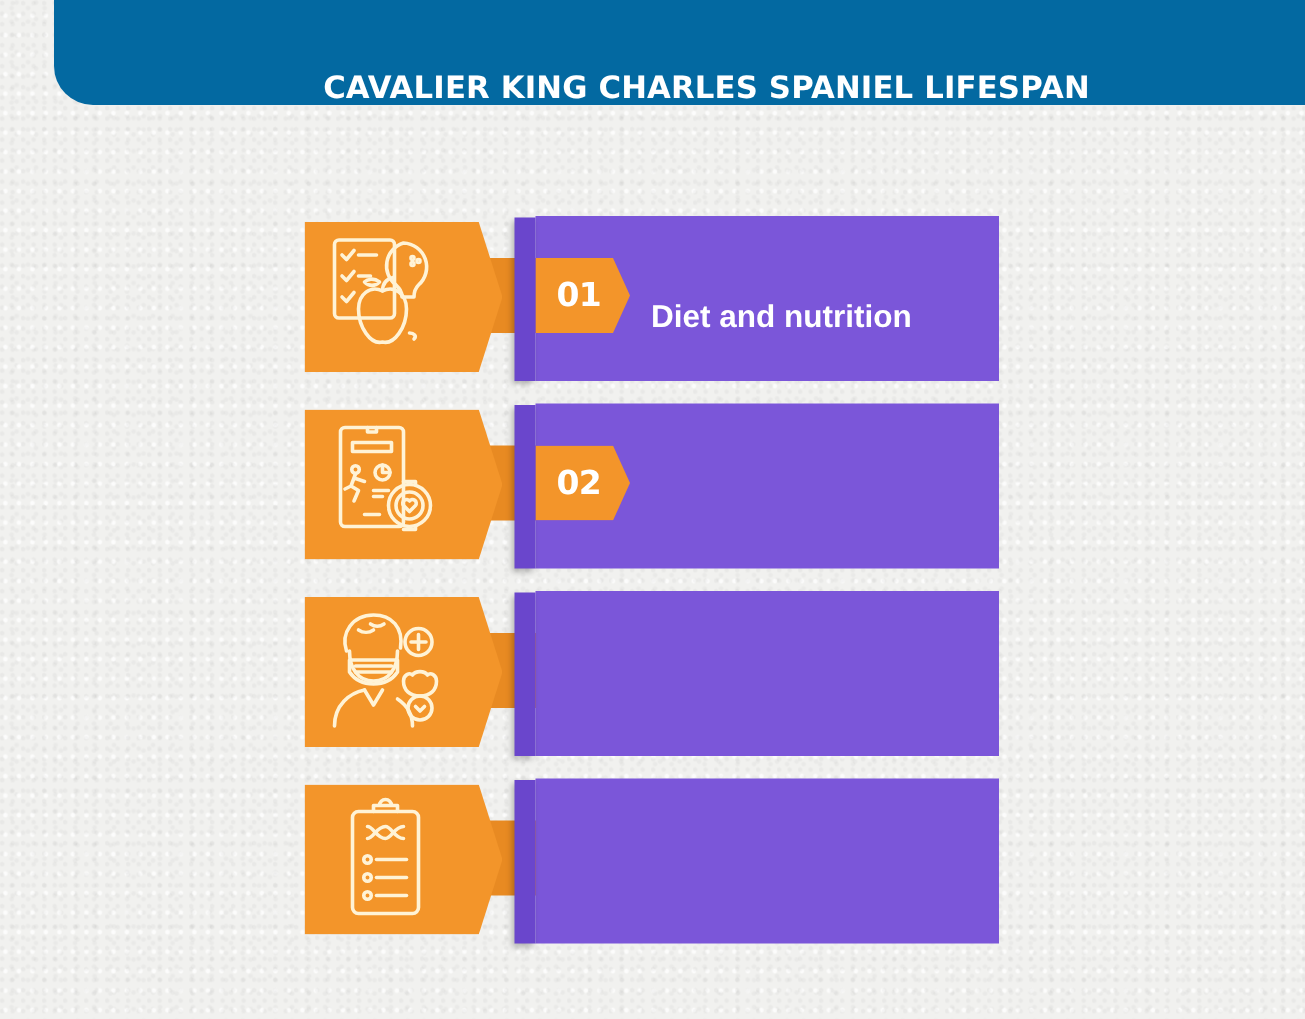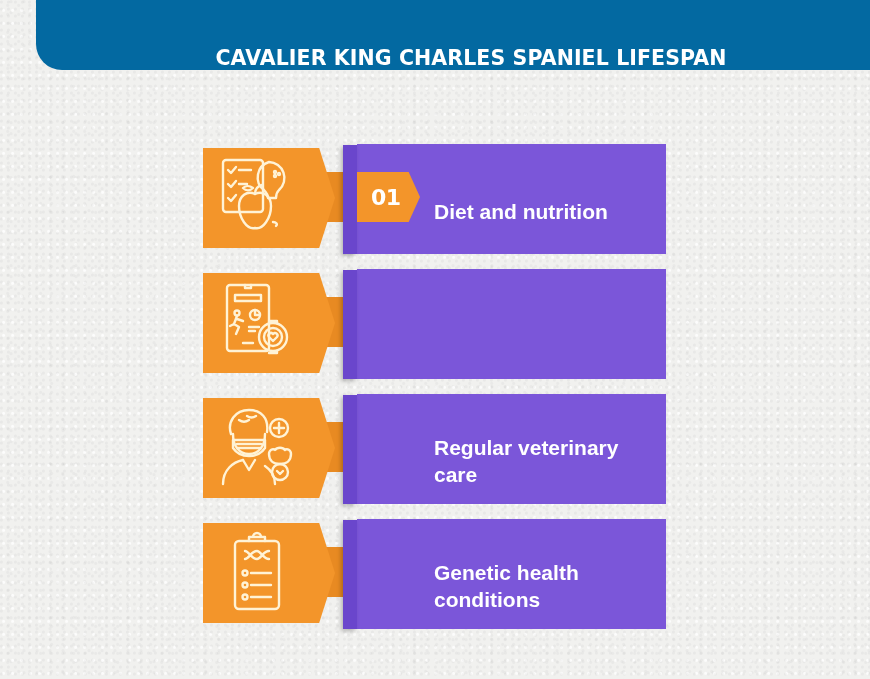--- a/index.html
+++ b/index.html
@@ -110,20 +110,23 @@
         <path d="M38 31v5h5"></path>
       <path d="M32 48h10M32 52h6"></path>
       <circle cx="56" cy="58" r="14"></circle>
       <circle cx="56" cy="58" r="9"></circle>
       <path d="M52 42h8v2M52 74h8v-2"></path>
       <path d="M56 62l-4-4a2 2 0 0 1 4-3 2 2 0 0 1 4 3z"></path>
     </svg>
   </div>
   <div class="card"></div>
   <div class="strip"></div>
+  <div class="num-tab">
+    <span class="num">02</span>
+  </div>
 </div>
 
 <div class="row" style="top:394px;">
   <div class="band"></div>
   <div class="icon-box">
     <svg viewBox="0 0 90 88" fill="none" stroke="#fff3d6" stroke-width="2.4" stroke-linecap="round" stroke-linejoin="round">
       <path d="M14 30c-4-12 4-24 18-24 12 0 20 8 18 22"></path>
       <path d="M22 16c3 2 7 2 10 0M30 12c3 2 6 2 9 0"></path>
       <path d="M16 30c0 12 6 20 16 20s16-8 16-20"></path>
       <path d="M16 36h32v8c-4 6-10 8-16 8s-12-2-16-8z"></path>
@@ -132,40 +135,32 @@
       <path d="M26 56l6 10 6-10"></path>
       <circle cx="62" cy="24" r="9"></circle>
         <path d="M62 19v10M57 24h10"></path>
       <path d="M52 50c0-4 4-6 6-4 2-3 8-3 10 0 2-2 6 0 6 4 0 6-4 10-11 10s-11-4-11-10z"></path>
       <circle cx="63" cy="68" r="8"></circle>
       <path d="M60 67l3 3 3-3"></path>
     </svg>
   </div>
   <div class="card"></div>
   <div class="strip"></div>
-  <div class="label">
-    <span>Regular veterinary
-care</span>
-  </div>
 </div>
 
 <div class="row" style="top:519px;">
   <div class="band"></div>
   <div class="icon-box">
     <svg viewBox="0 0 90 88" fill="none" stroke="#fff3d6" stroke-width="2.4" stroke-linecap="round" stroke-linejoin="round">
       <rect x="18" y="12" width="44" height="68" rx="4"></rect>
       <path d="M32 12v-4h16v4M36 8a4 4 0 0 1 8 0"></path>
       <path d="M28 22c4 0 6 8 12 8M28 30c4 0 6-8 12-8M40 22c4 0 6 8 12 8M40 30c4 0 6-8 12-8"></path>
       <circle cx="28" cy="44" r="2.5"></circle>
         <path d="M34 44h20"></path>
       <circle cx="28" cy="56" r="2.5"></circle>
         <path d="M34 56h20"></path>
       <circle cx="28" cy="68" r="2.5"></circle>
         <path d="M34 68h20"></path>
     </svg>
   </div>
   <div class="card"></div>
   <div class="strip"></div>
-  <div class="label">
-    <span>Genetic health
-conditions</span>
-  </div>
 </div>
 
 </body></html>

